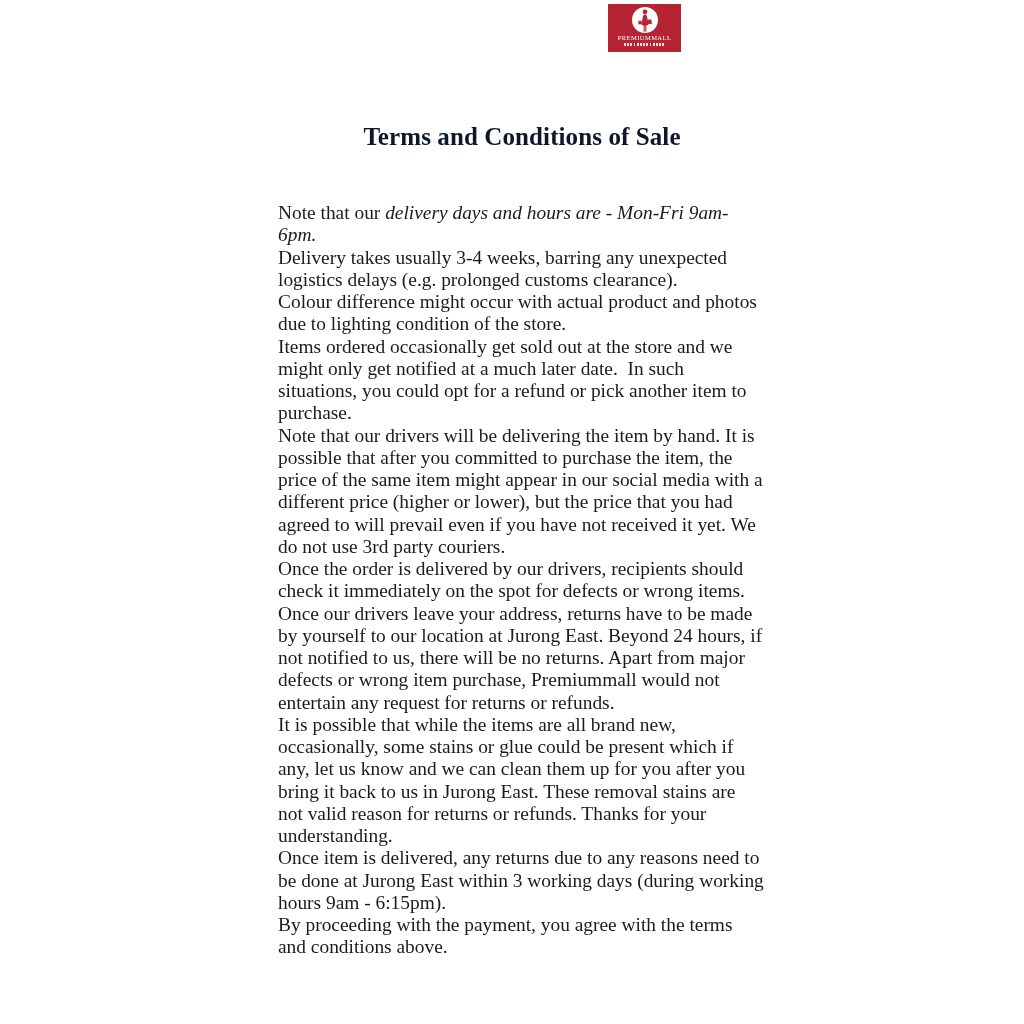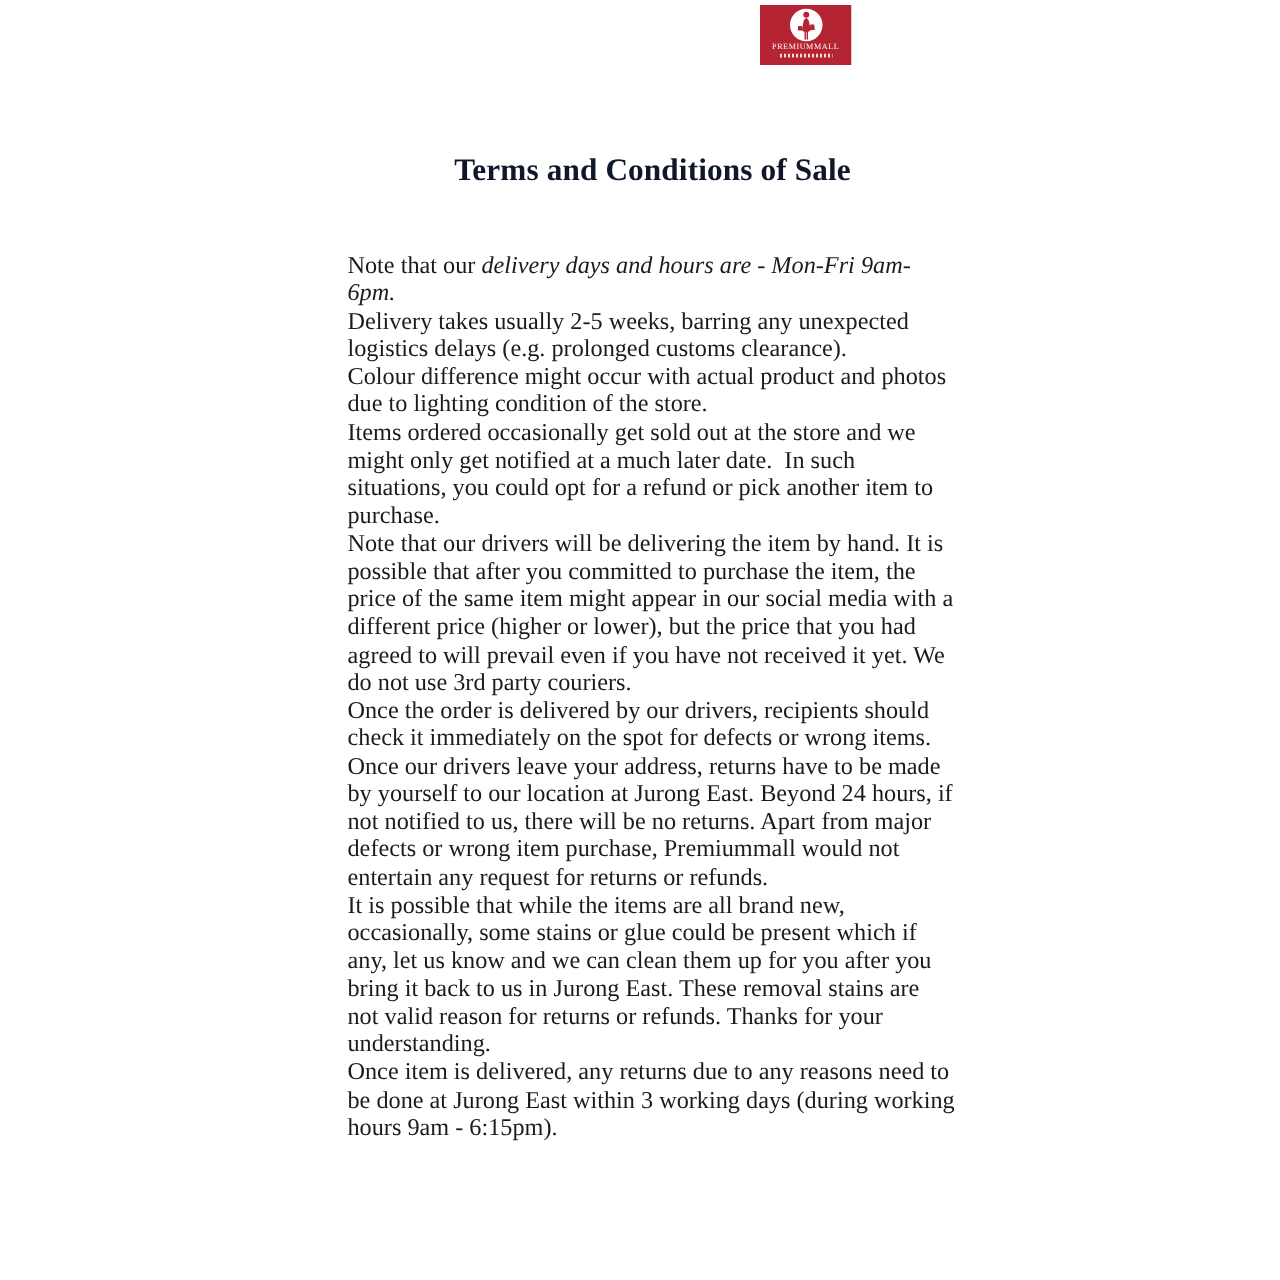--- a/index.html
+++ b/index.html
@@ -99,21 +99,21 @@
     <div class="logo-brand">PREMIUMMALL</div>
     <div class="logo-tagline"></div>
   </div>
 
   <h1 class="doc-title">Terms and Conditions of Sale</h1>
 
   <div class="terms">
     <p><span>Note that our </span><i>delivery days and hours are - Mon-Fri 9am-
 6pm.</i></p>
     <div class="para-list">
-        <p>Delivery takes usually 2-5 weeks, barring any unexpected
+        <p>Delivery takes usually 3-4 weeks, barring any unexpected
 logistics delays (e.g. prolonged customs clearance).</p>
         <p>Colour difference might occur with actual product and photos
 due to lighting condition of the store.</p>
         <p>Items ordered occasionally get sold out at the store and we
 might only get notified at a much later date.  In such
 situations, you could opt for a refund or pick another item to
 purchase.</p>
         <p>Note that our drivers will be delivering the item by hand. It is
 possible that after you committed to purchase the item, the
 price of the same item might appear in our social media with a
@@ -129,16 +129,18 @@
 entertain any request for returns or refunds.</p>
         <p>It is possible that while the items are all brand new,
 occasionally, some stains or glue could be present which if
 any, let us know and we can clean them up for you after you
 bring it back to us in Jurong East. These removal stains are
 not valid reason for returns or refunds. Thanks for your
 understanding.</p>
         <p>Once item is delivered, any returns due to any reasons need to
 be done at Jurong East within 3 working days (during working
 hours 9am - 6:15pm).</p>
+        <p>By proceeding with the payment, you agree with the terms
+and conditions above.</p>
       </div>
   </div>
 
 </div>
 
 </body></html>

